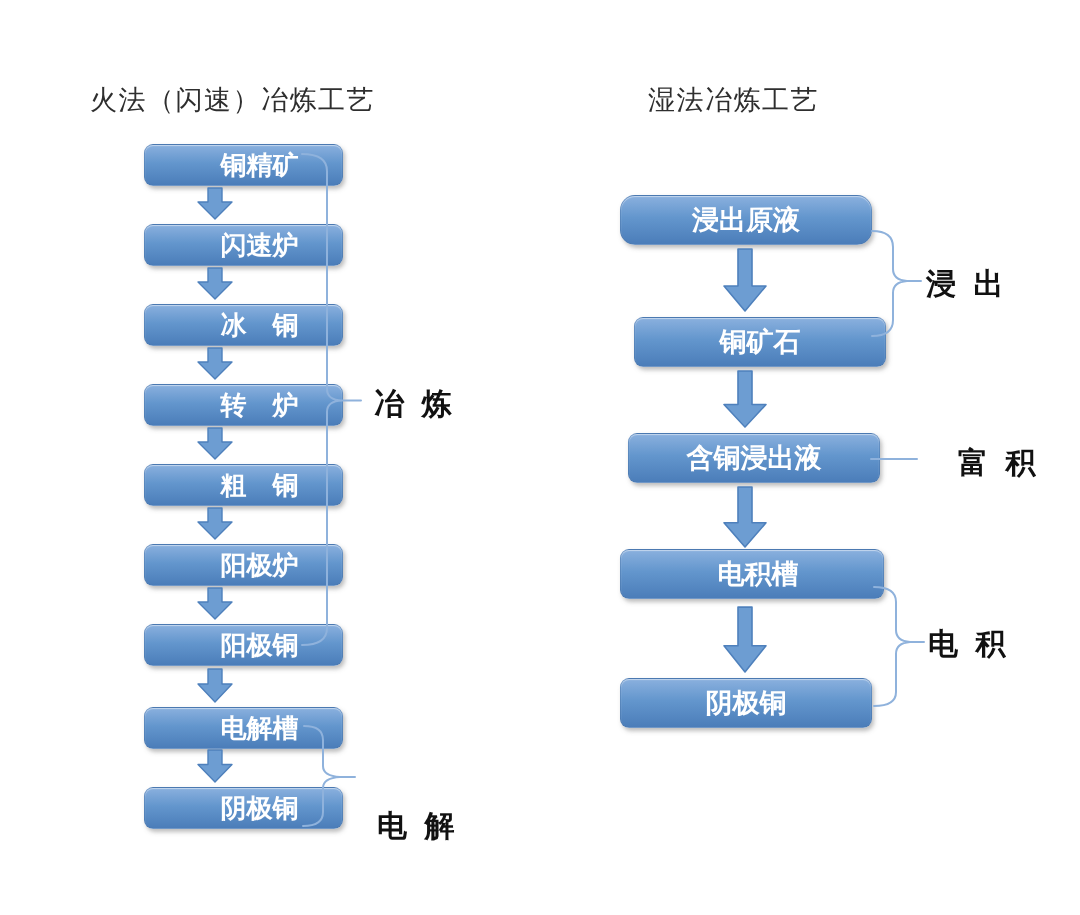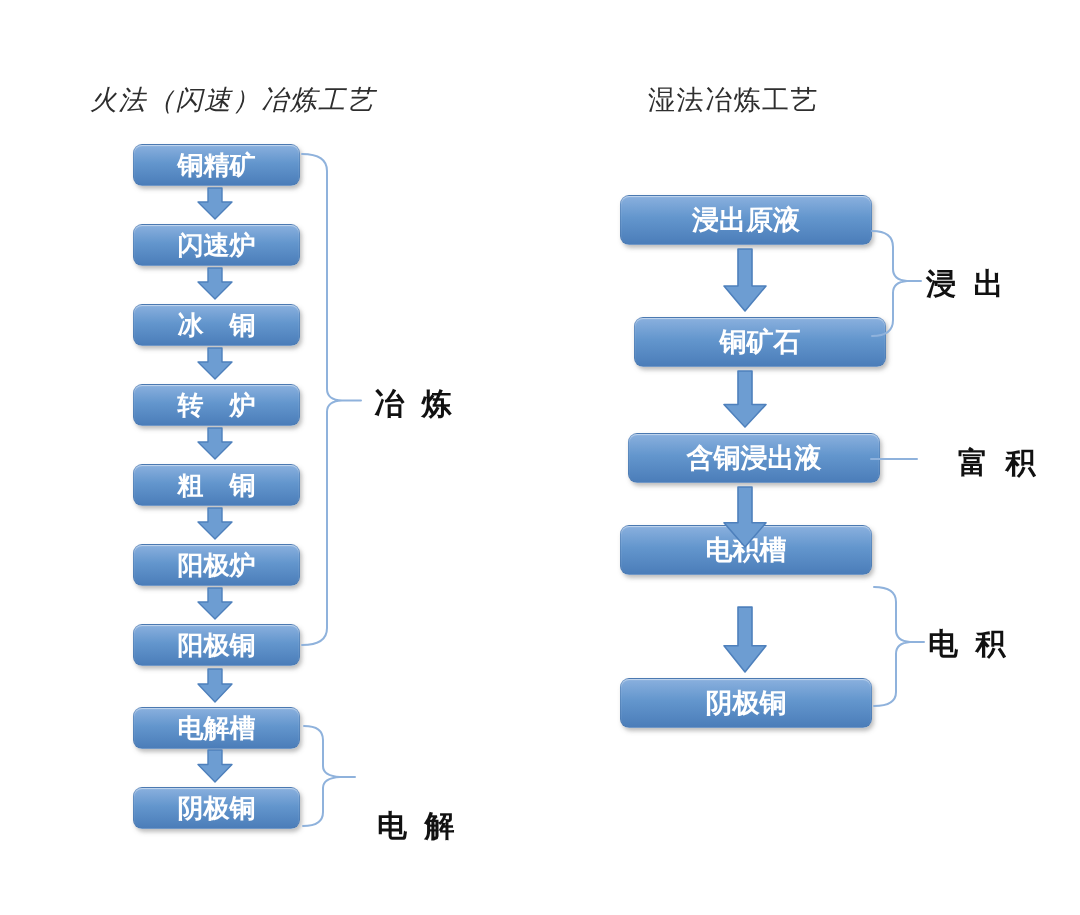--- a/index.html
+++ b/index.html
@@ -13,35 +13,35 @@
   }
   .flow-box {
     position:absolute; display:flex; align-items:center; justify-content:center;
     color:#ffffff; font-weight:bold; white-space:pre;
     background:linear-gradient(180deg,#8ab0de 0%,#6justify396cd 45%,#4b7db9 100%);
     background:linear-gradient(180deg,#8ab0de 0%,#6396cd 45%,#4b7db9 100%);
     border:1px solid rgba(74,114,165,0.4);
     border-radius:9px;
     box-shadow:inset 0 1px 1px rgba(255,255,255,0.5), 2px 3px 4px rgba(125,125,125,0.5);
   }
-  .lbox { left:133px; width:165px; height:40px; font-size:26px; }
+  .lbox { left:144px; width:165px; height:40px; font-size:26px;padding-left:32px; }
   .rbox { left:620px; width:250px; height:48px; font-size:27px; }
   .arrow { position:absolute; }
   .overlay { position:absolute; left:0; top:0; pointer-events:none; }
   .stage-label {
     position:absolute; font-weight:bold; color:#111111; font-size:30px;
     letter-spacing:5px; white-space:nowrap;
   }
 </style>
 </head>
 <body>
 
 <div class="canvas">
 
-  <div class="proc-title" style="left:90px;top:82px;font-style:italic;">火法（闪速）冶炼工艺</div>
+  <div class="proc-title" style="left:90px;top:82px;">火法（闪速）冶炼工艺</div>
   <div class="proc-title" style="left:648px;top:82px;">湿法冶炼工艺</div>
 
   <div class="flow-box lbox" style="top:144px;">铜精矿</div>
   <div class="flow-box lbox" style="top:224px;">闪速炉</div>
   <div class="flow-box lbox" style="top:304px;">冰　铜</div>
   <div class="flow-box lbox" style="top:384px;">转　炉</div>
   <div class="flow-box lbox" style="top:464px;">粗　铜</div>
   <div class="flow-box lbox" style="top:544px;">阳极炉</div>
   <div class="flow-box lbox" style="top:624px;">阳极铜</div>
   <div class="flow-box lbox" style="top:707px;">电解槽</div>
@@ -65,24 +65,24 @@
   <svg class="arrow" style="left:197px;top:587px;" width="36" height="33" viewBox="0 0 36 33">
       <polygon points="11,1 25,1 25,15 35,15 18,32 1,15 11,15" fill="#6D9DD2" stroke="#4E80BC" stroke-width="1.4" stroke-linejoin="round"></polygon>
     </svg>
   <svg class="arrow" style="left:197px;top:668px;" width="36" height="35" viewBox="0 0 36 33" preserveAspectRatio="none">
       <polygon points="11,1 25,1 25,15 35,15 18,32 1,15 11,15" fill="#6D9DD2" stroke="#4E80BC" stroke-width="1.4" stroke-linejoin="round"></polygon>
     </svg>
   <svg class="arrow" style="left:197px;top:749px;" width="36" height="34" viewBox="0 0 36 33" preserveAspectRatio="none">
       <polygon points="11,1 25,1 25,15 35,15 18,32 1,15 11,15" fill="#6D9DD2" stroke="#4E80BC" stroke-width="1.4" stroke-linejoin="round"></polygon>
     </svg>
 
-  <div class="flow-box rbox" style="top:195px;">浸出原液</div>
+  <div class="flow-box rbox" style="top:195px;border-radius:15px;">浸出原液</div>
   <div class="flow-box rbox" style="top:317px;margin-left:14px;">铜矿石</div>
   <div class="flow-box rbox" style="top:433px;margin-left:8px;">含铜浸出液</div>
-  <div class="flow-box rbox" style="top:525px;">电积槽</div>
+  <div class="flow-box rbox" style="top:549px;padding-left:12px;">电积槽</div>
   <div class="flow-box rbox" style="top:678px;">阴极铜</div>
 
   <svg class="arrow" style="left:723px;top:248px;" width="44" height="64" viewBox="0 0 44 64" preserveAspectRatio="none">
       <polygon points="15,1 29,1 29,38 43,38 22,63 1,38 15,38" fill="#6D9DD2" stroke="#4E80BC" stroke-width="1.6" stroke-linejoin="round"></polygon>
     </svg>
   <svg class="arrow" style="left:723px;top:370px;" width="44" height="58" viewBox="0 0 44 64" preserveAspectRatio="none">
       <polygon points="15,1 29,1 29,38 43,38 22,63 1,38 15,38" fill="#6D9DD2" stroke="#4E80BC" stroke-width="1.6" stroke-linejoin="round"></polygon>
     </svg>
   <svg class="arrow" style="left:723px;top:486px;" width="44" height="62" viewBox="0 0 44 64" preserveAspectRatio="none">
       <polygon points="15,1 29,1 29,38 43,38 22,63 1,38 15,38" fill="#6D9DD2" stroke="#4E80BC" stroke-width="1.6" stroke-linejoin="round"></polygon>

